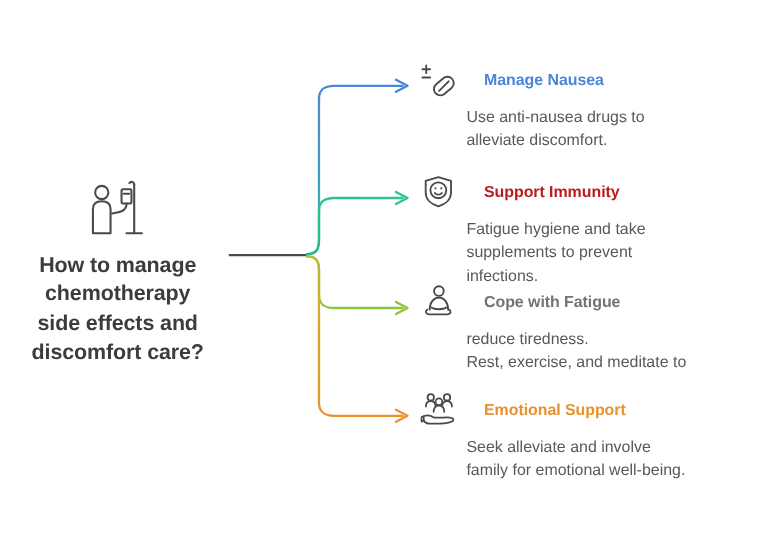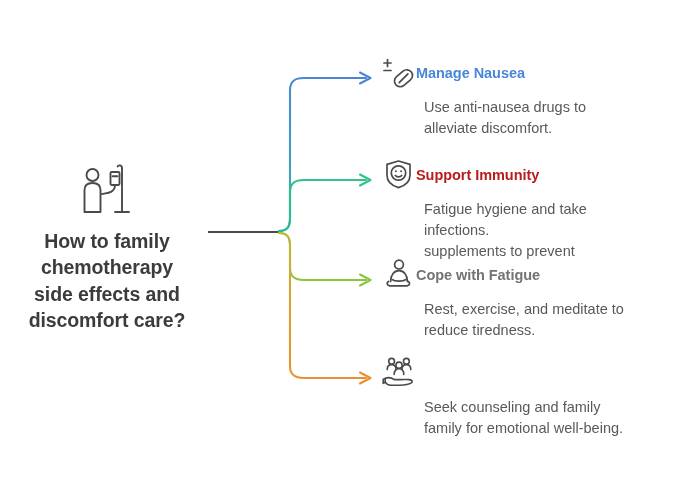--- a/index.html
+++ b/index.html
@@ -58,21 +58,21 @@
 
   
   .branch {
     position: absolute;
     left: 382px;
     width: 300px;
   }
   .branch-head {
     display: flex;
     align-items: flex-start;
-    gap: 0;
+    gap: 24px;
     height: 30px;
   }
   .branch-icon {
     width: 34px;
     height: 32px;
     flex: 0 0 34px;
     display: block;
     margin-top: -6px;
   }
   .branch-title {
@@ -161,21 +161,21 @@
 
         <path d="M 44 6 C 44 3.2 41 2.6 39.6 4.4"></path>
 
         <rect x="32.5" y="10" width="9" height="13" rx="1.2"></rect>
         <path d="M 34.6 14.2 L 39.4 14.2"></path>
 
         <path d="M 37 23 C 37 31 29 31 24 32"></path>
       </svg>
     </div>
     <div id="central-title">
-      <div>How to family</div>
+      <div>How to manage</div>
       <div>chemotherapy</div>
       <div>side effects and</div>
       <div>discomfort care?</div>
     </div>
   </div>
 
   <div class="branch" id="branch-0">
     <div class="branch-head">
       <svg class="branch-icon" viewBox="0 0 34 32" fill="none" stroke="#4a4a4a" stroke-width="1.7" stroke-linecap="round" stroke-linejoin="round">
 
@@ -205,43 +205,43 @@
 
         <circle cx="13.9" cy="13.2" r="0.95" fill="#4a4a4a" stroke="none"></circle>
         <circle cx="19.1" cy="13.2" r="0.95" fill="#4a4a4a" stroke="none"></circle>
 
         <path d="M 13.3 17.4 C 14.5 19.4 18.5 19.4 19.7 17.4"></path>
       </svg>
       <div class="branch-title" style="color: #b91c1c;">Support Immunity</div>
     </div>
     <div class="branch-desc">
       <div>Fatigue hygiene and take</div>
+      <div>supplements to prevent</div>
       <div>infections.</div>
-      <div>supplements to prevent</div>
     </div>
   </div>
 
   <div class="branch" id="branch-2">
     <div class="branch-head">
       <svg class="branch-icon" viewBox="0 0 34 32" fill="none" stroke="#4a4a4a" stroke-width="1.7" stroke-linecap="round" stroke-linejoin="round">
 
         <circle cx="17" cy="6.6" r="4.4"></circle>
 
         <path d="M 8.6 23.5 C 8.6 16.6 12.4 12.6 17 12.6 C 21.6 12.6 25.4 16.6 25.4 23.5"></path>
 
         <path d="M 6.5 23.4 C 4.6 24.4 4.6 27.4 7.6 27.8 L 25 27.8
                  C 28.2 27.4 28.2 24.4 26.2 23.4"></path>
 
         <path d="M 10.4 21.6 C 12.8 23.6 21.2 23.6 23.6 21.6"></path>
       </svg>
       <div class="branch-title" style="color: #737373;">Cope with Fatigue</div>
     </div>
     <div class="branch-desc">
+      <div>reduce tiredness.</div>
       <div>Rest, exercise, and meditate to</div>
-      <div>reduce tiredness.</div>
     </div>
   </div>
 
   <div class="branch" id="branch-3">
     <div class="branch-head">
       <svg class="branch-icon" viewBox="0 0 34 32" fill="none" stroke="#4a4a4a" stroke-width="1.6" stroke-linecap="round" stroke-linejoin="round">
 
         <circle cx="9.6" cy="5.3" r="2.9"></circle>
         <path d="M 5.2 13.6 C 5.2 10.2 7.1 8.6 9.6 8.6 C 12.1 8.6 14 10.2 14 13.6"></path>
 
@@ -250,20 +250,21 @@
 
         <circle cx="17" cy="9.2" r="3.1"></circle>
         <path d="M 12.2 18.4 C 12.2 14.6 14.3 12.7 17 12.7 C 19.7 12.7 21.8 14.6 21.8 18.4"></path>
 
         <path d="M 3.2 22.4 C 6.4 21 10.2 22.1 12.4 23.6 L 20 23.6
                  C 22.4 23.6 30.2 22.8 30.2 25.6 C 30.2 27.8 22.8 29.2 17.6 29.2
                  L 8.6 29.2 C 6 29.2 4.2 27.8 3.2 26.2 Z"></path>
 
         <path d="M 3.2 22.4 L 1.2 23.2 L 1.2 27.4 L 3.2 26.2"></path>
       </svg>
-    </div>
-    <div class="branch-desc">
-      <div>Seek counseling and family</div>
+      <div class="branch-title" style="color: rgb(232, 145, 46);">Emotional Support</div>
+    </div>
+    <div class="branch-desc">
+      <div>Seek alleviate and involve</div>
       <div>family for emotional well-being.</div>
     </div>
   </div>
 
 </div>
 
 </body></html>

